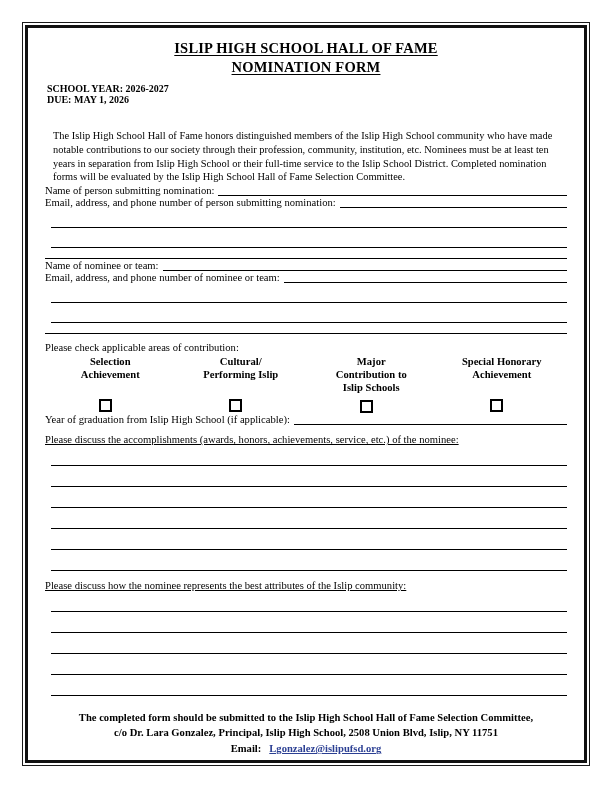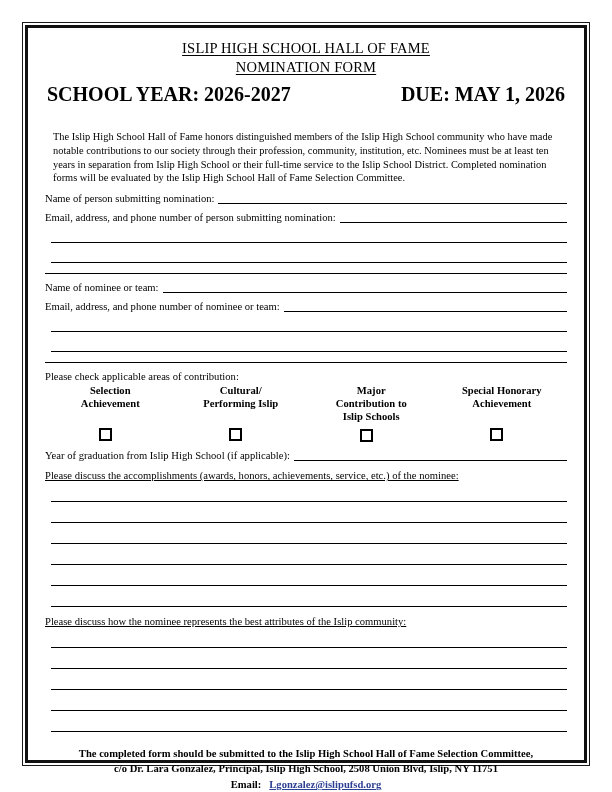--- a/index.html
+++ b/index.html
@@ -43,54 +43,54 @@
     top: 31px;
     width: 550px;
     height: 726px;
     box-sizing: border-box;
     padding: 8px 14px 0 14px;
   }
 
   
   .doc-title {
     text-align: center;
-    font-weight: normal;
+    font-weight: bold;
     font-size: 14.5px;
     letter-spacing: 0.2px;
     line-height: 1.28;
   }
   .doc-title span {
     text-decoration: underline;
     text-underline-offset: 2px;
   }
 
   .meta-row {
     display: flex;
     justify-content: space-between;
     align-items: baseline;
     font-weight: bold;
-    font-size: 20px;
+    font-size: 10px;
     margin-top: 7px;
     padding: 0 2px;
+    flex-direction: column;
   }
 
   .intro {
     margin-top: 24px;
     padding: 0 8px;
     font-weight: normal;
     font-size: 10.4px;
     line-height: 1.32;
   }
 
   
   .field-row {
     display: flex;
     align-items: flex-end;
     font-size: 10.6px;
-    margin-top: 7px;
     white-space: nowrap;
     justify-content: center;
   }
   .field-label {
     flex: 0 0 auto;
     padding-right: 4px;
   }
   .rule {
     flex: 1 1 auto;
     border-bottom: 1px solid #000;

